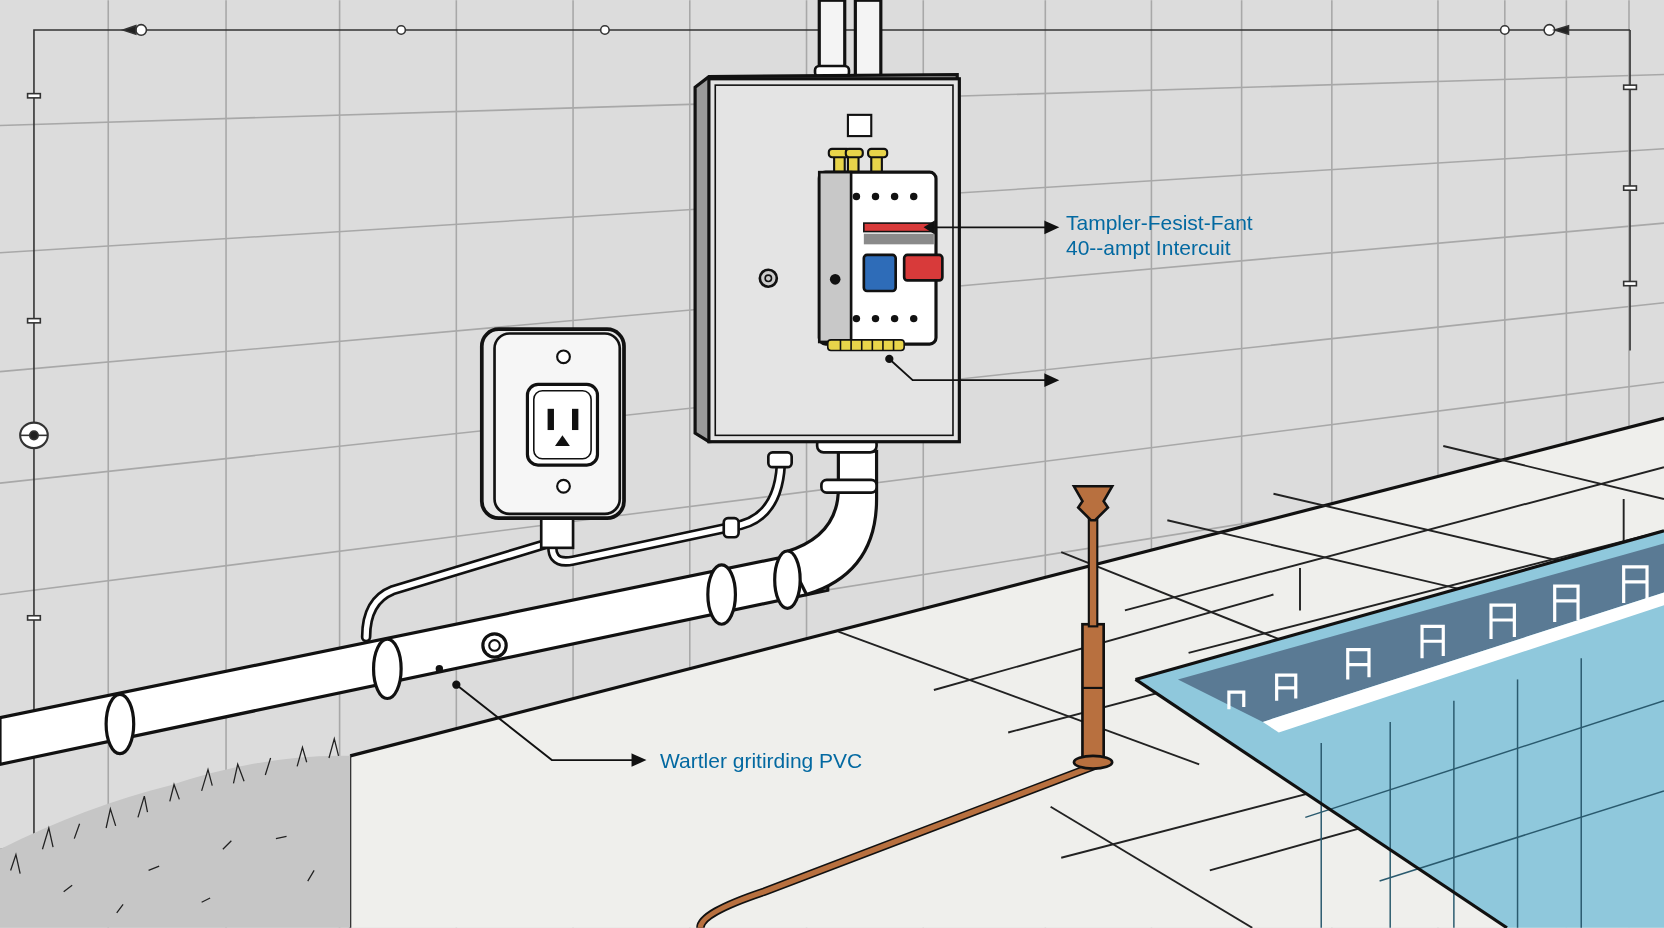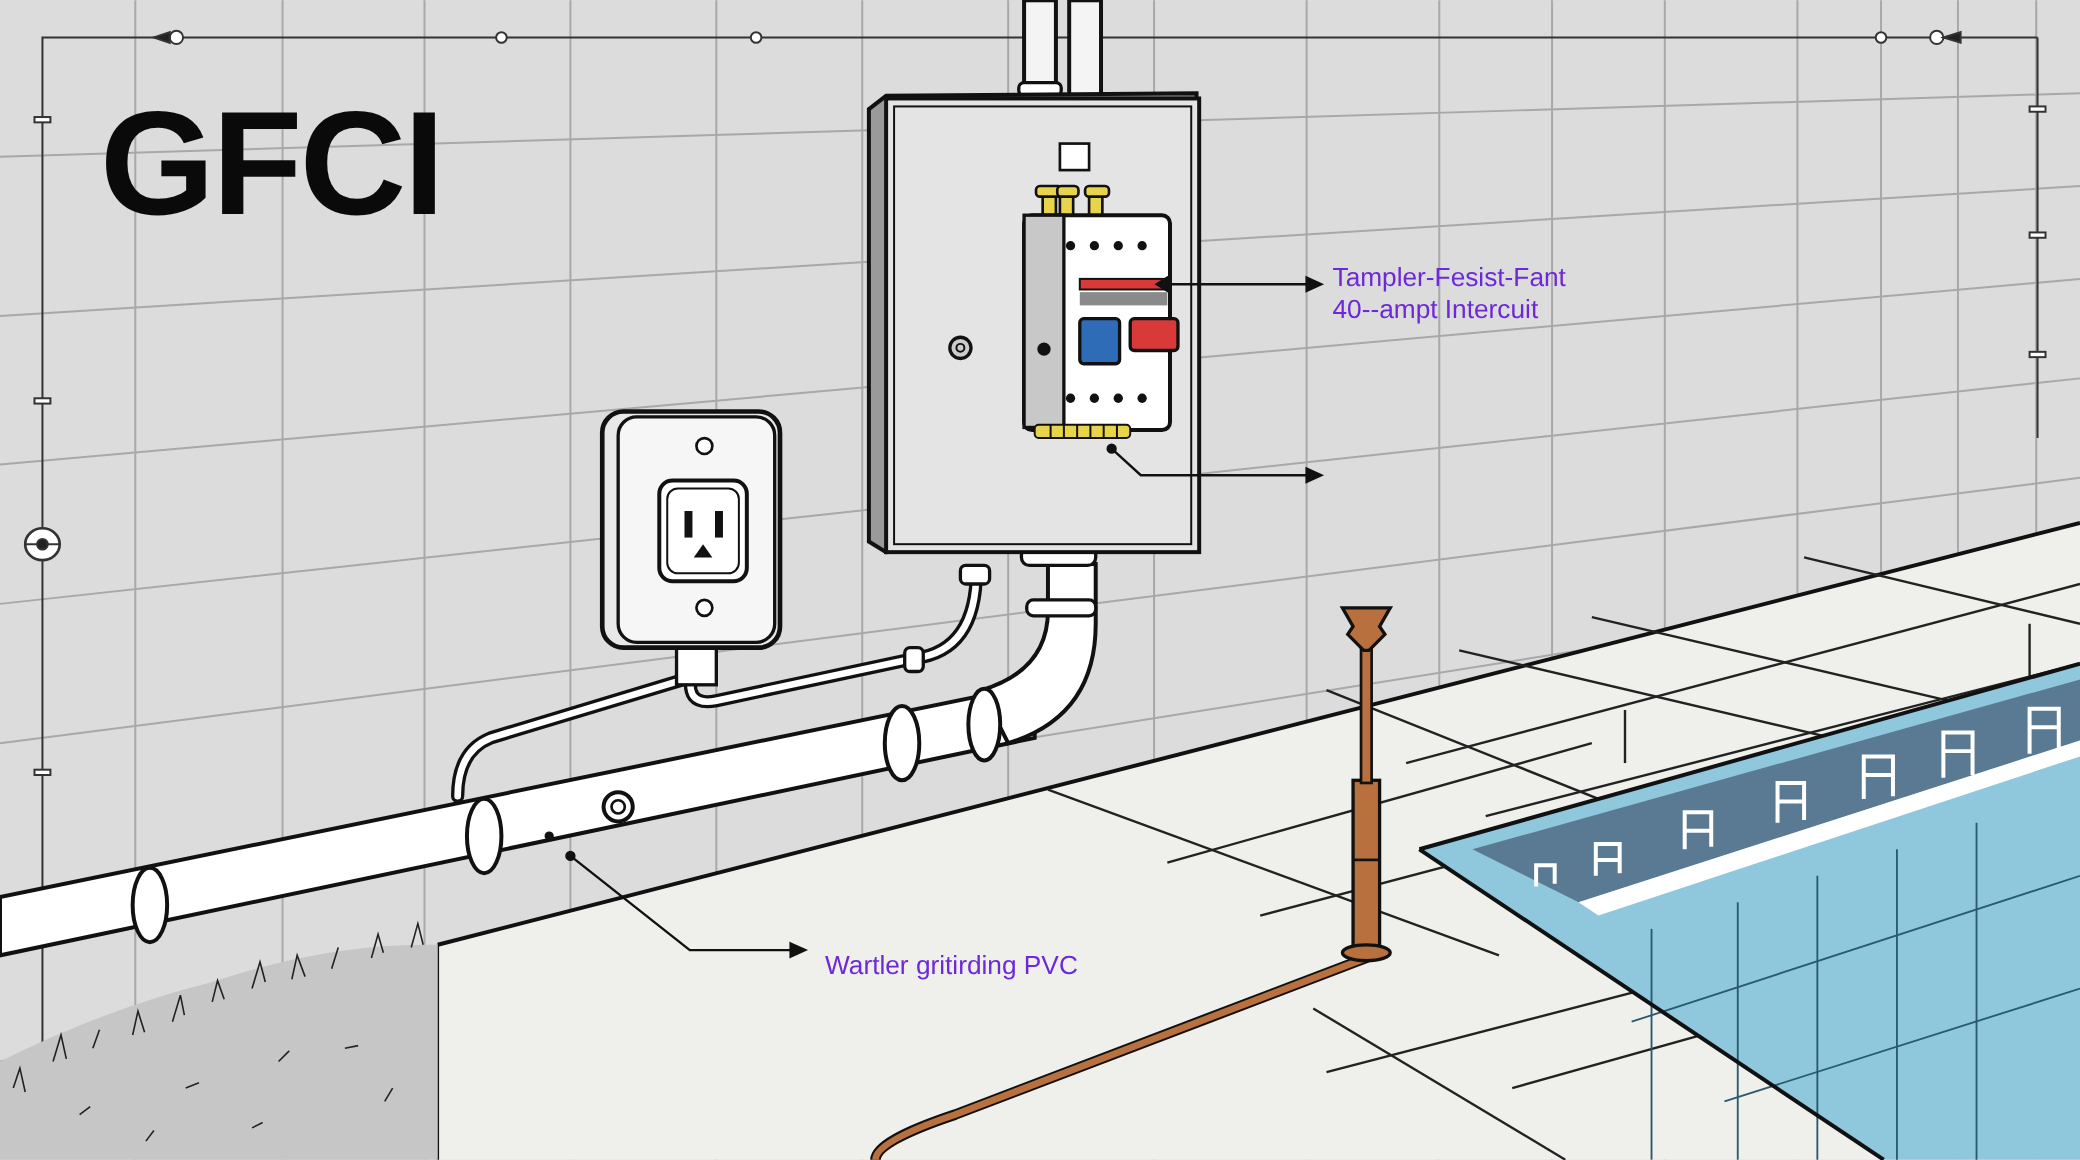--- a/index.html
+++ b/index.html
@@ -1,20 +1,20 @@
 <!DOCTYPE html>
 <html><head>
 <meta charset="utf-8">
 <style>
   html, body { margin:0; padding:0; }
   body { width:1664px; height:928px; overflow:hidden; background:#dcdcdc; font-family:"Liberation Sans", sans-serif; }
   #stage { position:relative; width:1664px; height:928px; }
   #art { position:absolute; left:0; top:0; }
   .title { position:absolute; left:80px; top:72px; font-family:"Liberation Sans", sans-serif; font-weight:700; font-size:118px; line-height:1; color:#0a0a0a; letter-spacing:-2px; }
-  .callout { position:absolute; font-family:"Liberation Sans", sans-serif; font-size:21px; line-height:25px; color:#6d28d9; white-space:nowrap; }
+  .callout { position:absolute; font-family:"Liberation Sans", sans-serif; font-size:21px; line-height:25px; color:#0369a1; white-space:nowrap; }
   .callout span { display:block; }
 </style>
 </head>
 <body>
 
 <div id="stage">
   <svg id="art" width="1664" height="928" viewBox="0 0 1568 874">
 
     <g>
       <rect x="0" y="0" width="1568" height="874" fill="#dcdcdc"></rect>
@@ -235,22 +235,21 @@
       <path d="M880,209 L872,214 L880,219 Z"></path>
       <circle cx="838" cy="338" r="3"></circle>
       <polyline points="838,338 860,358 985,358" fill="none"></polyline>
       <path d="M985,353 L996,358 L985,363 Z"></path>
       <circle cx="430" cy="645" r="3"></circle>
       <polyline points="430,645 520,716 596,716" fill="none"></polyline>
       <path d="M596,711 L607,716 L596,721 Z"></path>
     </g>
   </svg>
 
-  <div class="title">GFCI</div>
 
   <div class="callout" style="left:1066px;top:210px;">
     <span>Tampler-Fesist-Fant</span>
     <span>40--ampt Intercuit</span>
   </div>
-  <div class="callout" style="left:660px;top:748px;margin-top:12px;">
+  <div class="callout" style="left:660px;top:748px;">
     <span>Wartler gritirding PVC</span>
   </div>
 </div>
 
 </body></html>

